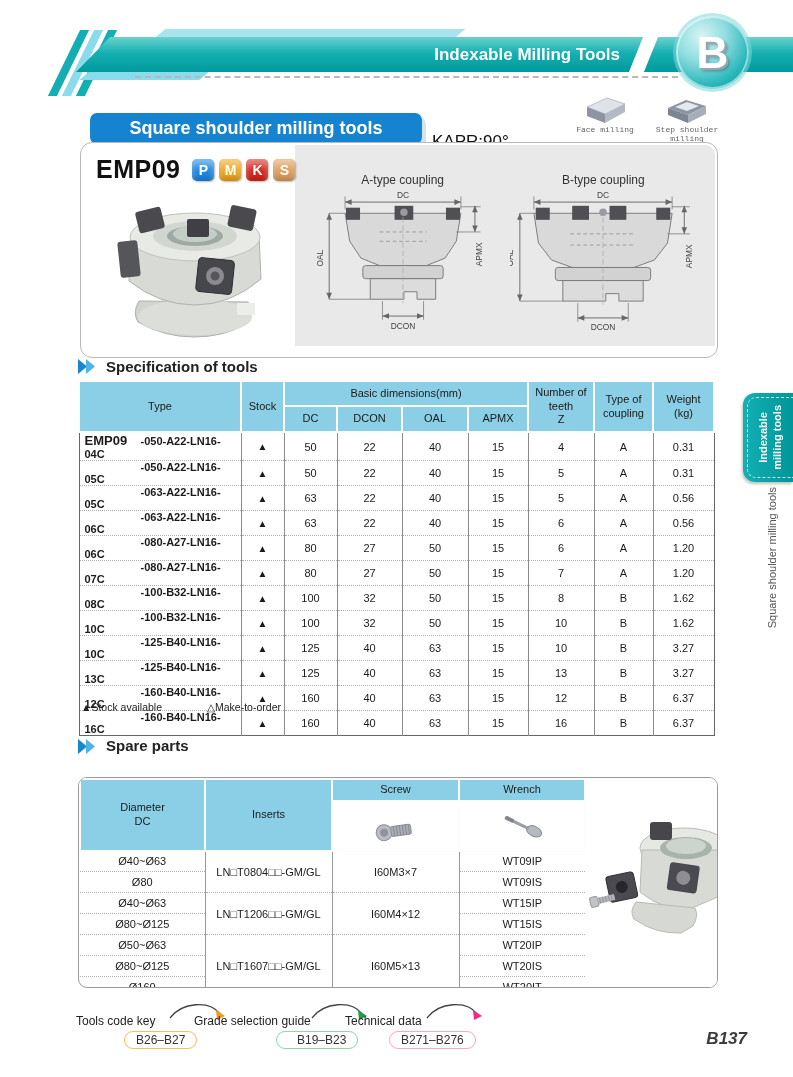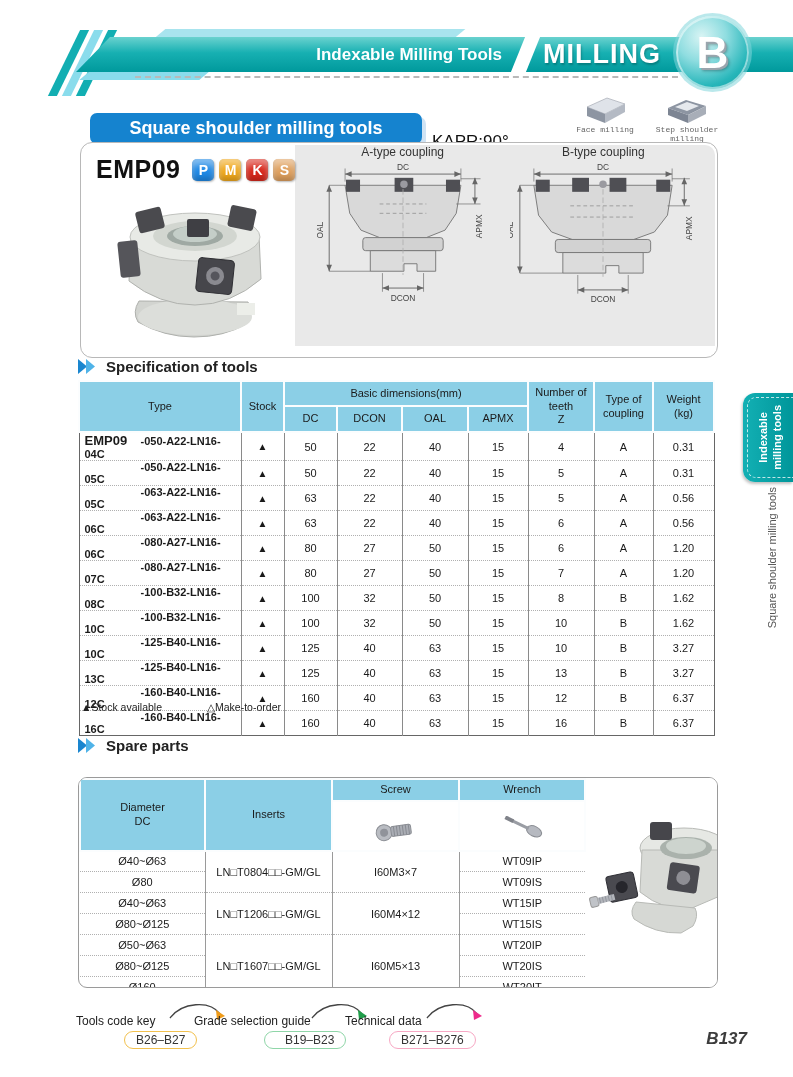--- a/index.html
+++ b/index.html
@@ -45,28 +45,28 @@
            border:1px solid #b8b8b8; border-radius:12px; }
   .panel-gray { position:absolute; left:214px; top:2px; right:2px; height:201px; background:#e9e9e9;
                 border-radius:0 10px 0 0; }
   .model-row { position:absolute; left:15px; top:12px; display:flex; align-items:center; gap:5px; z-index:2; }
   .model-row .model { font-size:25px; font-weight:800; color:#111; margin-right:7px; letter-spacing:.5px; }
   .grade { width:22px; height:22px; border-radius:5px; color:#fff; font-weight:800; font-size:14px;
            display:flex; align-items:center; justify-content:center;
            box-shadow:inset 0 6px 6px rgba(255,255,255,.45), inset 0 -4px 5px rgba(0,0,0,.18), 1px 1px 2px rgba(0,0,0,.28); }
   .cutter-photo { position:absolute; left:28px; top:48px; z-index:2; }
   .couplings { position:absolute; left:214px; top:2px; right:2px; height:201px; display:flex;
-               justify-content:space-evenly; }
+               justify-content:space-evenly; padding-top:28px; }
   .coupling { text-align:center; }
   .coupling .clabel { font-size:12px; color:#333; margin-bottom:2px; }
 
   
   .sect-head { position:absolute; display:flex; align-items:center; gap:8px; }
   .sh-spec  { left:78px; top:358px; }
-  .sh-spare { left:78px; top:737px; }
+  .sh-spare { left:78px; top:737px;align-items:flex-end; }
   .sect-head .txt { font-weight:bold; font-size:15px; color:#222; }
 
   
   .spec-table { position:absolute; left:78px; top:380px; width:635px; border-collapse:collapse;
                 table-layout:fixed; border:1.5px solid #666; }
   .spec-table th { background:#8bcfe6; font-weight:normal; font-size:11px; color:#1a1a1a;
                    border:2px solid #fbfdfe; white-space:pre-line; line-height:1.25; padding:2px 0; }
   .spec-table thead tr:first-child th { height:25px; }
   .spec-table thead tr:nth-child(2) th { height:26px; }
   .spec-table td { font-size:11px; text-align:center; height:22.3px; padding:0; color:#1a1a1a;
@@ -94,21 +94,21 @@
   .spare-table .wcol { border-right:1px solid #9a9a9a; }
   .spare-img { flex:1; position:relative; background:#fff; }
   .spare-img svg { position:absolute; left:2px; top:18px; }
 
   
   .flink { position:absolute; top:1008px; width:210px; height:44px; }
   .fl0 { left:76px; } .fl1 { left:194px; } .fl2 { left:345px; }
   .flabel { position:absolute; left:0; top:6px; font-size:12px; color:#222; }
   .fpill { position:absolute; top:23px; font-size:12px; color:#333; border:1.5px solid #ccc;
            border-radius:10px; padding:0 11px; height:18px; line-height:16px; }
-  .fl0 .fpill { left:48px; } .fl1 .fpill { left:70px;padding-left:20px; } .fl2 .fpill { left:44px; }
+  .fl0 .fpill { left:48px; } .fl1 .fpill { left:82px;padding-left:20px; } .fl2 .fpill { left:44px; }
   .farrow { position:absolute; top:-8px; }
   .fl0 .farrow { left:92px; } .fl1 .farrow { left:116px; } .fl2 .farrow { left:80px; }
   .page-num { position:absolute; right:46px; top:1029px; font-size:17px; font-style:italic;
               font-weight:bold; color:#3c3c3c; }
 
   
   .side-tab { position:absolute; right:0; top:393px; width:50px; height:89px; z-index:4;
               background:linear-gradient(90deg,#13b0b4,#00969a); border-radius:12px 0 0 12px;
               box-shadow:-1px 2px 3px rgba(0,0,0,.25); display:flex; }
   .side-tab-inner { margin:4px 0 4px 4px; flex:1; border:1px dashed rgba(255,255,255,.75); border-right:none;
@@ -126,21 +126,20 @@
 <div>
   <div class="stripe s1"></div>
   <div class="stripe s2"></div>
   <div class="stripe s3"></div>
   <div class="deco1"></div>
   <div class="deco2"></div>
 </div>
 <div class="banner">
   <span class="banner-title">Indexable Milling Tools</span>
   <span class="banner-divider"></span>
-  <span class="banner-brand">MILLING</span>
 </div>
 <div class="b-badge">
   <span>B</span>
 </div>
 <div class="dash-line"></div>
 
 <div class="title-box">
   <span>Square shoulder milling tools</span>
 </div>
 <div class="kapr">KAPR:90°</div>

